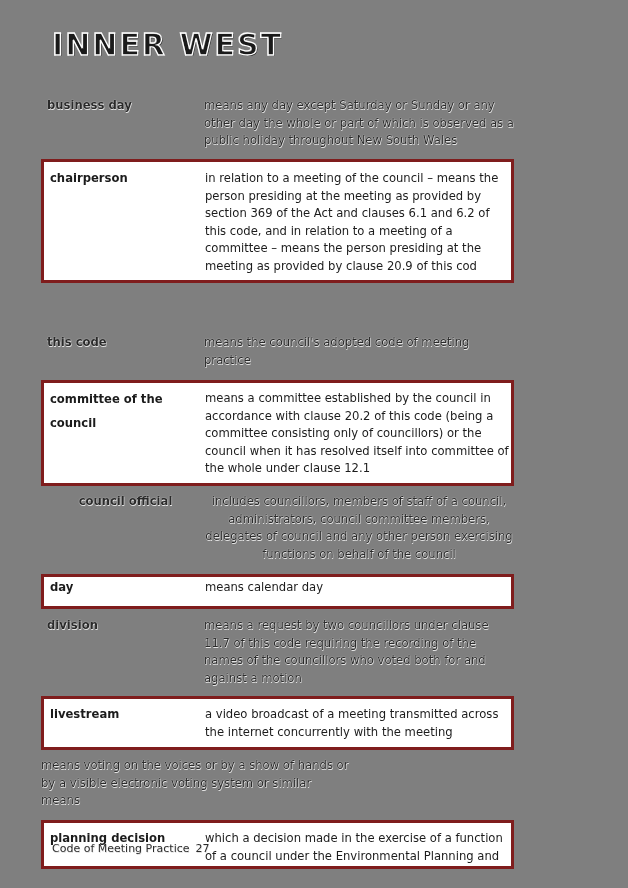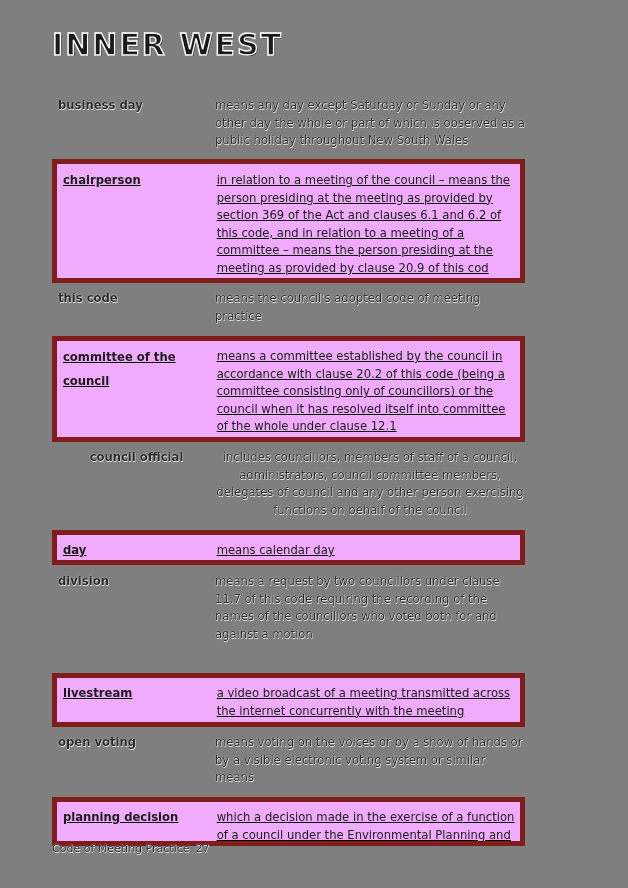--- a/index.html
+++ b/index.html
@@ -13,37 +13,36 @@
   .logo-text {
     font-family: "DejaVu Sans", sans-serif;
     font-weight: bold; font-size: 30px; letter-spacing: 2px;
     color: transparent;
     -webkit-text-stroke: 1.3px #ffffff;
     text-shadow: 1px 1px 0 #1a1a1a;
     line-height: 34px;
   }
 
   .def-table {
-    position: absolute; left: 52px; top: 90px; width: 473px;
+    position: absolute; left: 41px; top: 90px; width: 473px;
   }
   .row {
     position: relative; display: flex;
     font-size: 11.6px; line-height: 17.6px;
   }
   .row .term { width: 163px; padding-left: 6px; font-weight: bold; }
   .row .def { width: 310px; }
 
   .row.plain .term, .row.plain .def {
     color: #2a2a2a;
     text-shadow: 0 0 1px #ffffff, 0.5px 0.5px 0 #e0e0e0;
   }
   .row.shaded {
-    background: #f0abfc;
-    border: 5px solid #7f1d1d;
-    text-decoration: underline;
+    background: #ffffff;
+    border: 3px solid #7f1d1d;
   }
   .row.shaded .term, .row.shaded .def { color: #1c1c1c; }
 
   .footer {
     position: absolute; left: 52px; top: 842px;
     font-size: 11px; color: #2a2a2a;
     text-shadow: 0 0 1px #ffffff, 0.5px 0.5px 0 #e0e0e0;
     display: flex; gap: 6px;
   }
 </style>
@@ -59,52 +58,51 @@
   <div class="row plain" style="height:69px; padding-top:7px;">
     <div class="term">business day</div>
     <div class="def">means any day except Saturday or Sunday or any other day the whole or part of which is observed as a public holiday throughout New South Wales</div>
   </div>
 
   <div class="row shaded" style="height:124px; padding-top:8px;">
     <div class="term">chairperson</div>
     <div class="def">in relation to a meeting of the council – means the person presiding at the meeting as provided by section 369 of the Act and clauses 6.1 and 6.2 of this code, and in relation to a meeting of a committee – means the person presiding at the meeting as provided by clause 20.9 of this cod</div>
   </div>
 
-  <div class="row plain" style="height:53px; padding-top:7px;">
+  <div class="row plain" style="height:53px; padding-top:7px;margin-top:44px;">
     <div class="term">this code</div>
     <div class="def">means the council's adopted code of meeting practice</div>
   </div>
 
   <div class="row shaded" style="height:106px; padding-top:7px;">
     <div class="term" style="line-height:24px; margin-top:-3px;">committee of the council</div>
     <div class="def">means a committee established by the council in accordance with clause 20.2 of this code (being a committee consisting only of councillors) or the council when it has resolved itself into committee of the whole under clause 12.1</div>
   </div>
 
   <div class="row plain" style="height:88px; padding-top:7px;text-align:center;">
     <div class="term">council official</div>
     <div class="def">includes councillors, members of staff of a council, administrators, council committee members, delegates of council and any other person exercising functions on behalf of the council</div>
   </div>
 
-  <div class="row shaded" style="height:35px; padding-top:2px;align-items:flex-end;">
+  <div class="row shaded" style="height:35px; padding-top:2px;">
     <div class="term">day</div>
     <div class="def">means calendar day</div>
   </div>
 
-  <div class="row plain" style="height:108px; padding-top:8px;">
+  <div class="row plain" style="height:87px; padding-top:8px;">
     <div class="term">division</div>
     <div class="def">means a request by two councillors under clause 11.7 of this code requiring the recording of the names of the councillors who voted both for and against a motion</div>
   </div>
 
   <div class="row shaded" style="height:54px; padding-top:7px;">
     <div class="term">livestream</div>
     <div class="def">a video broadcast of a meeting transmitted across the internet concurrently with the meeting</div>
   </div>
 
   <div class="row plain" style="height:70px; padding-top:7px;">
-    <div class="term">open voting</div>
     <div class="def">means voting on the voices or by a show of hands or by a visible electronic voting system or similar means</div>
   </div>
 
   <div class="row shaded" style="height:49px; padding-top:7px;">
     <div class="term">planning decision</div>
     <div class="def">which a decision made in the exercise of a function of a council under the Environmental Planning and</div>
   </div>
 </div>
 
 <div class="footer">

